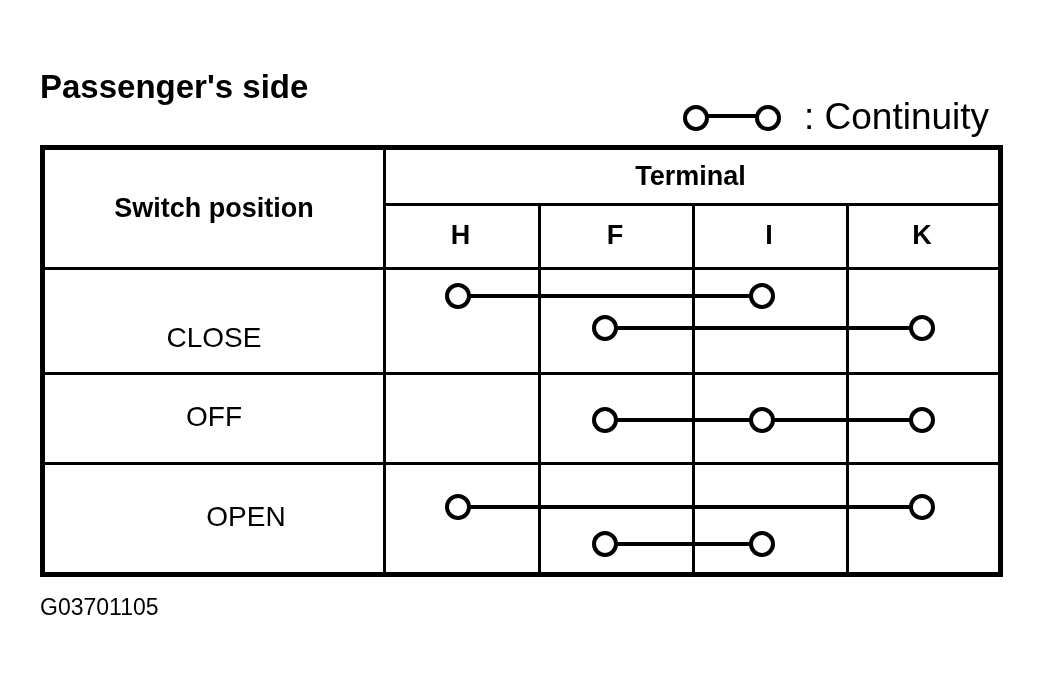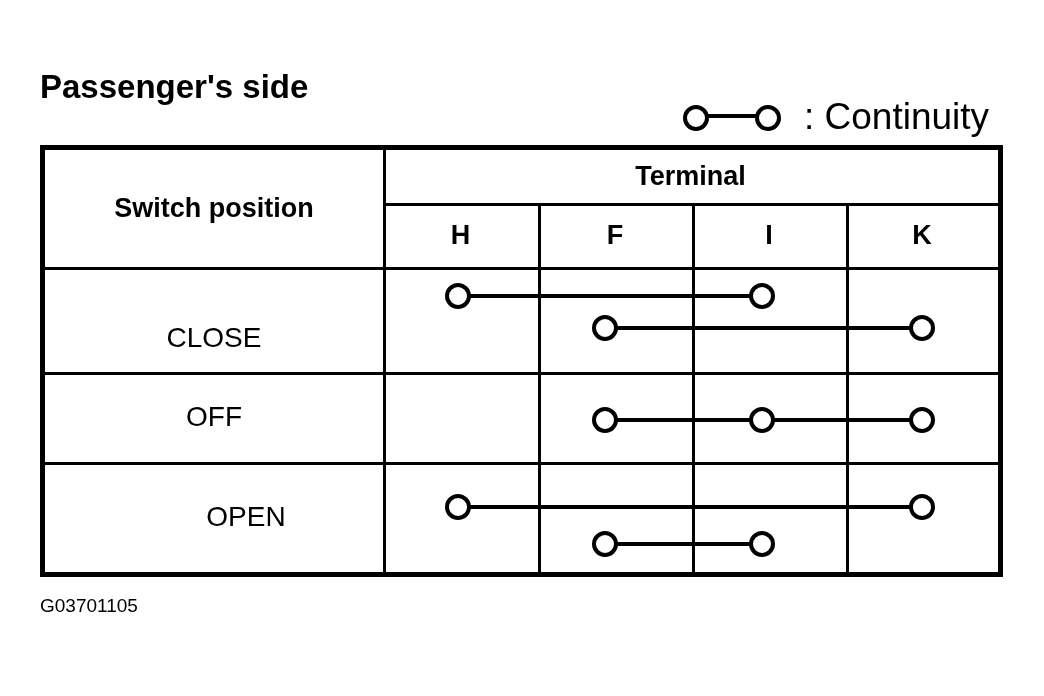--- a/index.html
+++ b/index.html
@@ -138,21 +138,21 @@
     border-radius: 50%;
     background: #fff;
     box-sizing: content-box;
   }
 
   
   .footer-code {
     position: absolute;
     left: 40px;
     top: 596px;
-    font-size: 19px;
+    font-size: 23px;
     white-space: nowrap;
     line-height: 1;
   }
 </style>
 </head>
 <body>
 
 <div id="page">
 
   <div class="title">Passenger's side</div>

